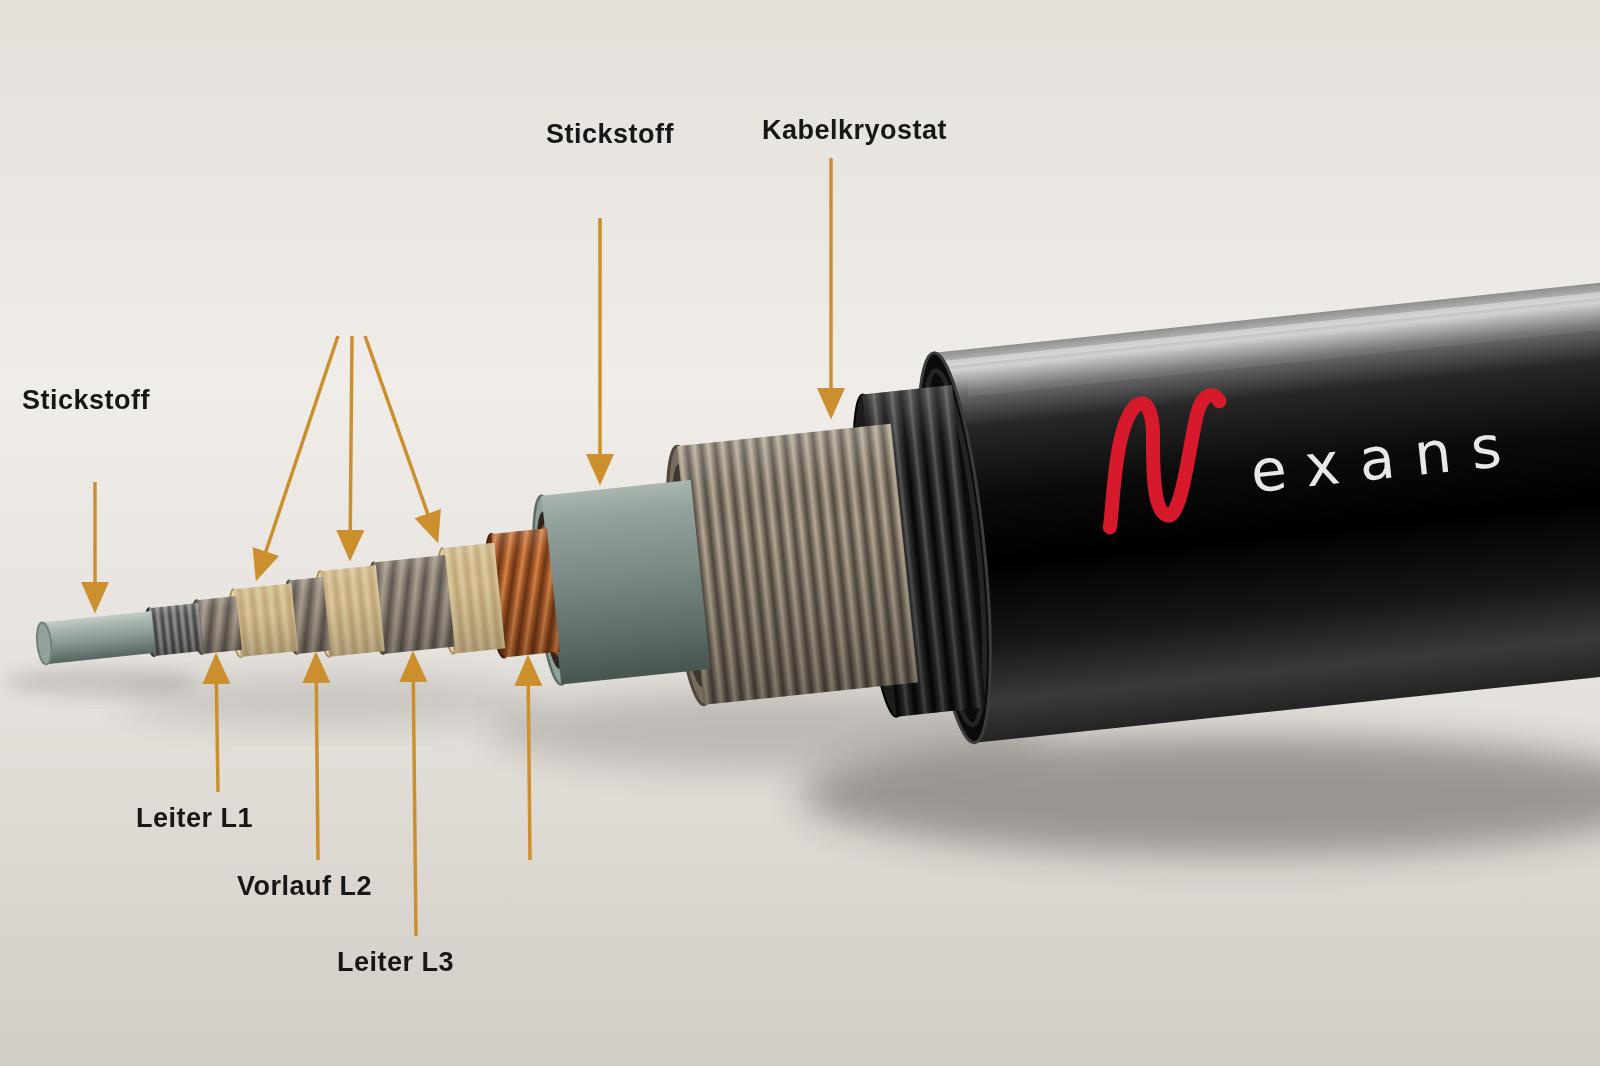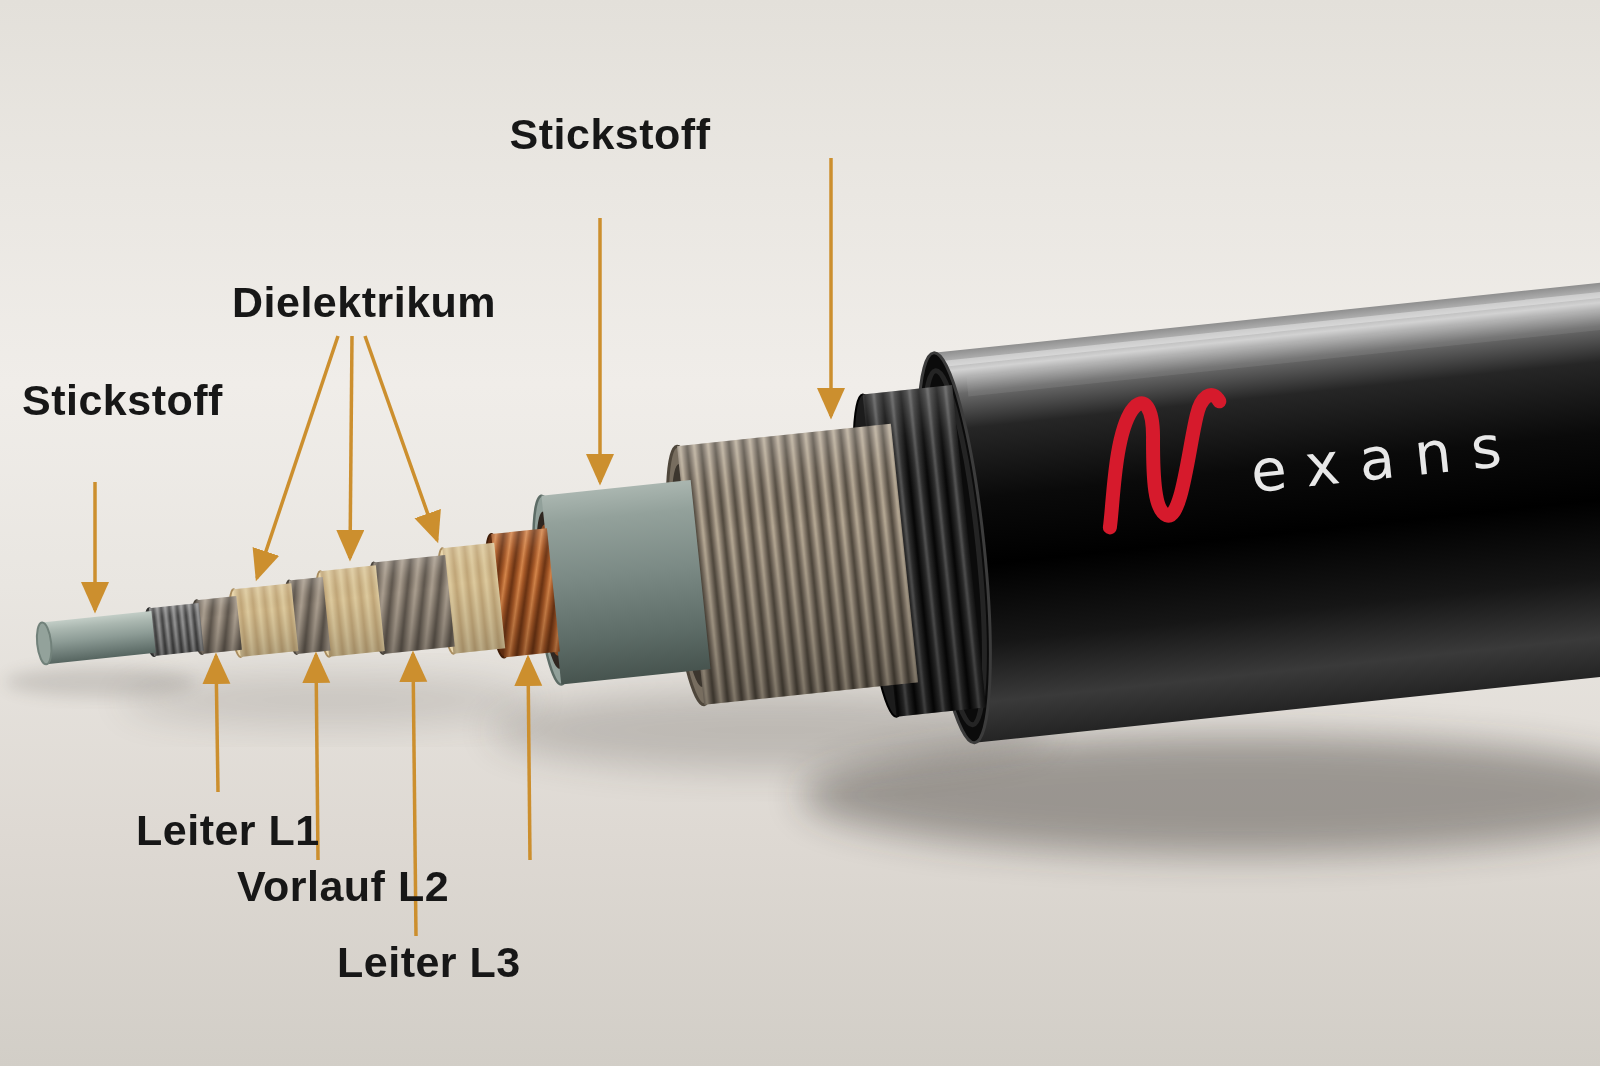--- a/index.html
+++ b/index.html
@@ -7,21 +7,21 @@
     position:relative;
     width:1600px;height:1066px;
     overflow:hidden;
     background:linear-gradient(180deg,#e3e0da 0%, #eae7e2 18%, #f0ede9 36%, #e9e6e1 55%, #ded9d3 78%, #d2cec7 100%);
     font-family:"Liberation Sans", sans-serif;
   }
   svg.scene{position:absolute;left:0;top:0;}
   .label{
     position:absolute;
     font-weight:700;
-    font-size:43px;
+    font-size:27px;
     color:#171717;
     letter-spacing:0.5px;
     white-space:nowrap;
   }
   .label span{display:block;line-height:57px;}
   .label.single{line-height:40px;}
   .center{text-align:center;}
 </style>
 </head>
 <body>
@@ -237,27 +237,27 @@
       <path d="M318,860 L316,655" marker-end="url(#arrowhead)"></path>
       <path d="M416,936 L413,654" marker-end="url(#arrowhead)"></path>
       <path d="M530,860 L528,658" marker-end="url(#arrowhead)"></path>
     </g>
   </svg>
 
   <div class="label center" style="left:505px; top:106px; width:210px;">
     <span>Stickstoff</span>
   </div>
 
-
-  <div class="label single" style="left:232px; top:282px;">Dielektrikum</div>
+  <div class="label single" style="left:762px; top:110px;">Kabelkryostat</div>
+
 
   <div class="label" style="left:22px; top:372px;">
     <span>Stickstoff</span>
   </div>
 
-  <div class="label single" style="left:136px; top:798px;margin-top:12px;">Leiter L1</div>
+  <div class="label single" style="left:136px; top:798px;">Leiter L1</div>
 
   <div class="label single" style="left:237px; top:866px;">Vorlauf L2</div>
 
   <div class="label single" style="left:337px; top:942px;">Leiter L3</div>
 
 
 </div>
 
 </body></html>

